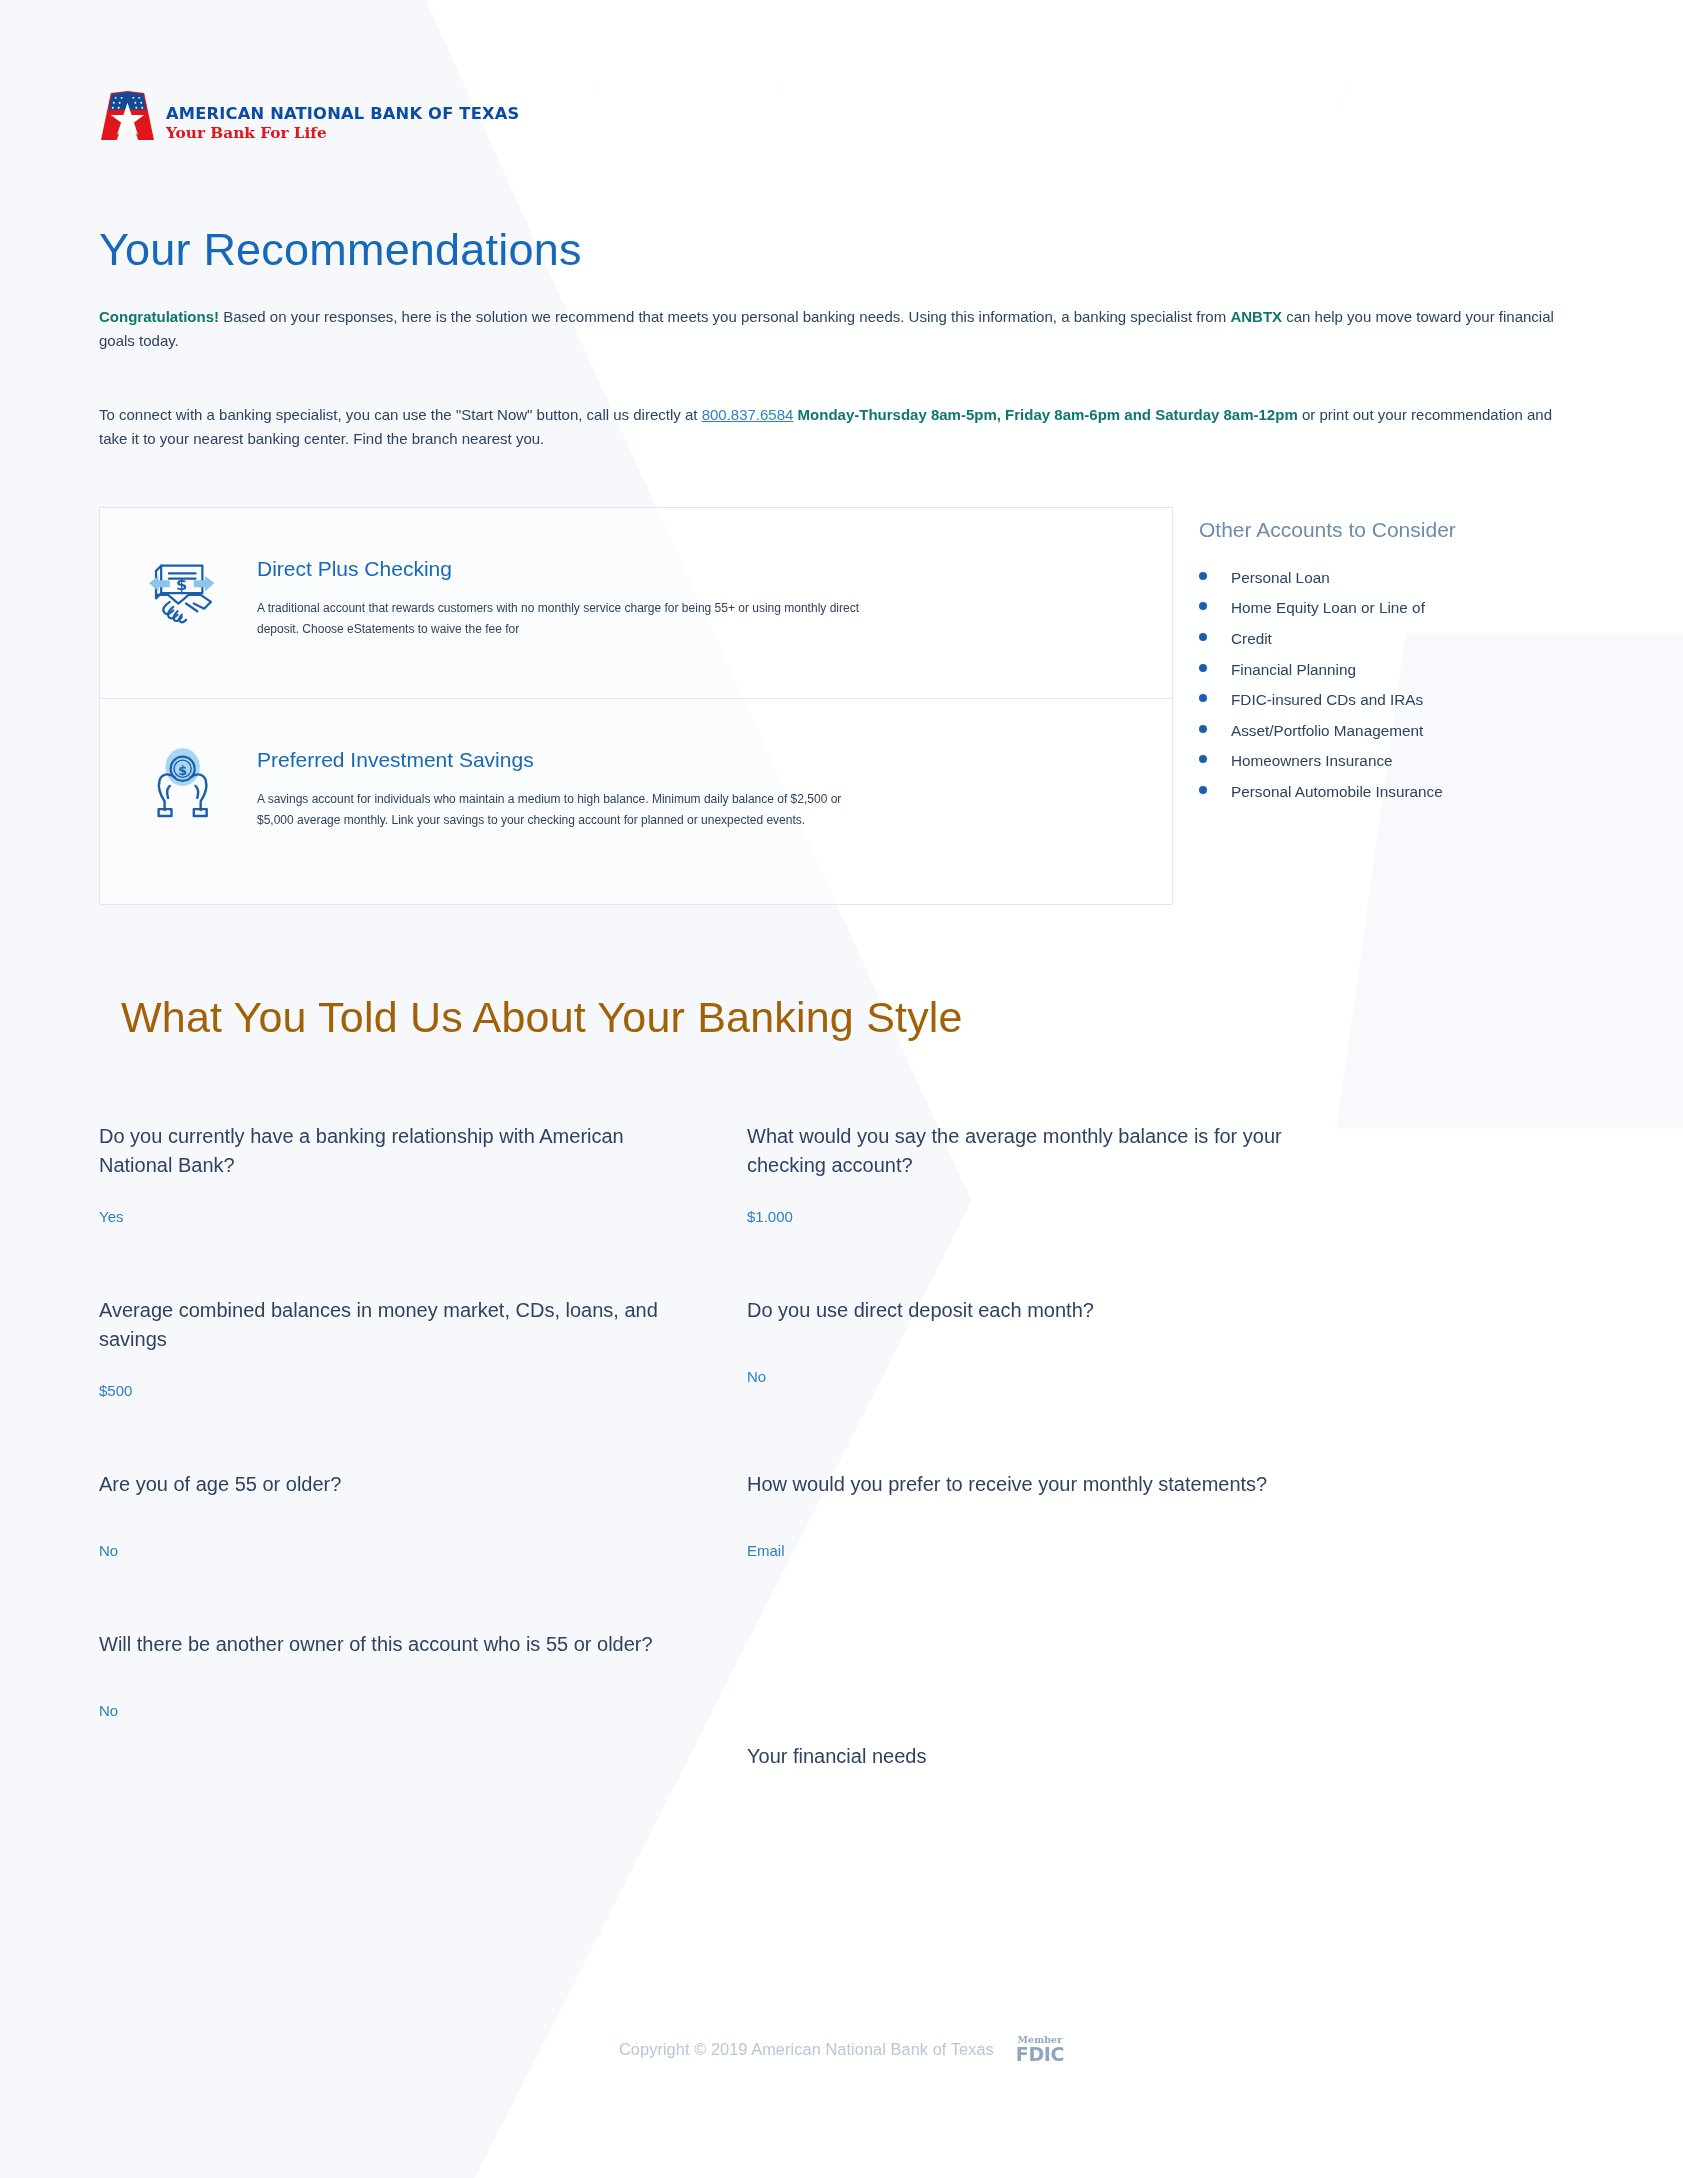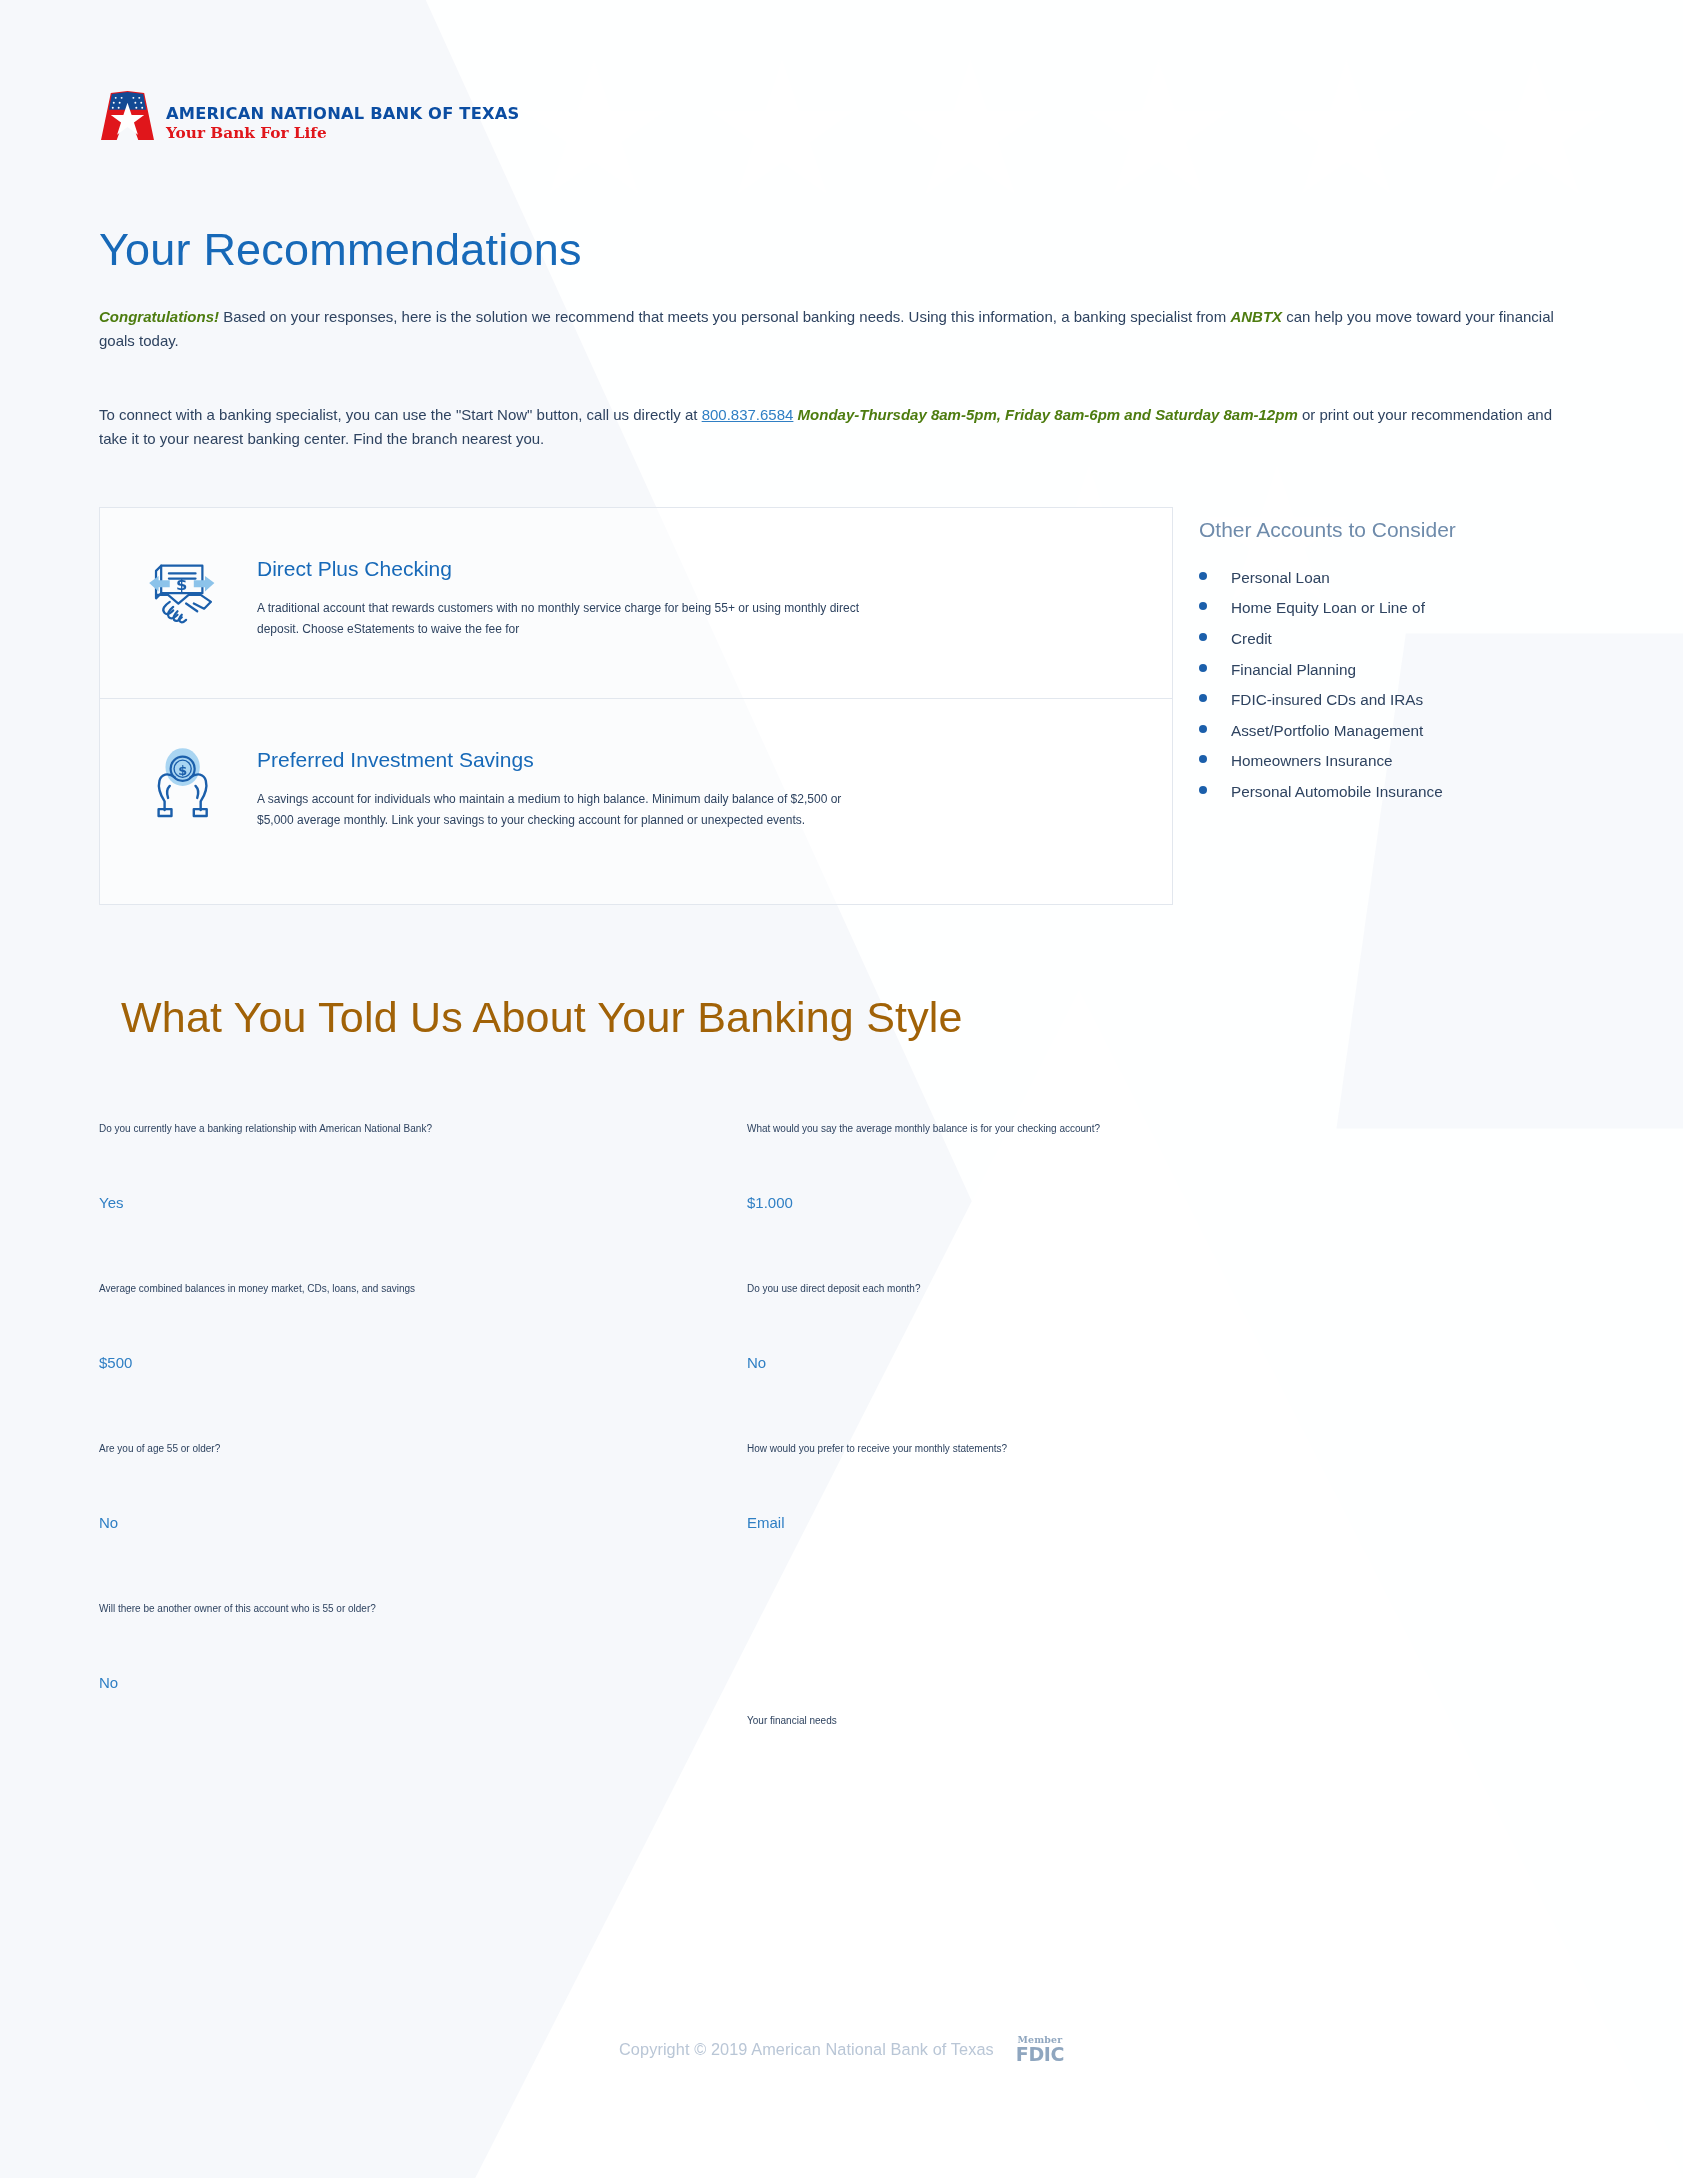--- a/index.html
+++ b/index.html
@@ -83,21 +83,21 @@
 
   
   p.intro {
     color: #2e4360;
     font-size: 15px;
     line-height: 1.62;
     max-width: 1465px;
     margin-top: 30px;
   }
   p.intro.second { margin-top: 50px; }
-  p.intro b { font-weight: 700; color: #4d7c0f; font-style: italic; }
+  p.intro b { font-weight: 700; color: #0f766e; }
   .tel { color: #2f7fc4; }
 
   
   .cols {
     display: flex;
     margin-top: 55px;
     align-items: flex-start;
   }
 
   .cards {
@@ -167,21 +167,21 @@
   
   .qa-grid {
     margin-top: 81px;
     display: grid;
     grid-template-columns: 648px 1fr;
     column-gap: 0;
   }
   .qa-block { margin-bottom: 20px; }
   .qa-q {
     color: #2e4360;
-    font-size: 10px;
+    font-size: 20px;
     line-height: 1.45;
     min-height: 44px;
     max-width: 594px;
   }
   .qa-a {
     color: #2f7fc4;
     font-size: 15px;
     line-height: 1.45;
     margin-top: 26px;
     min-height: 22px;

